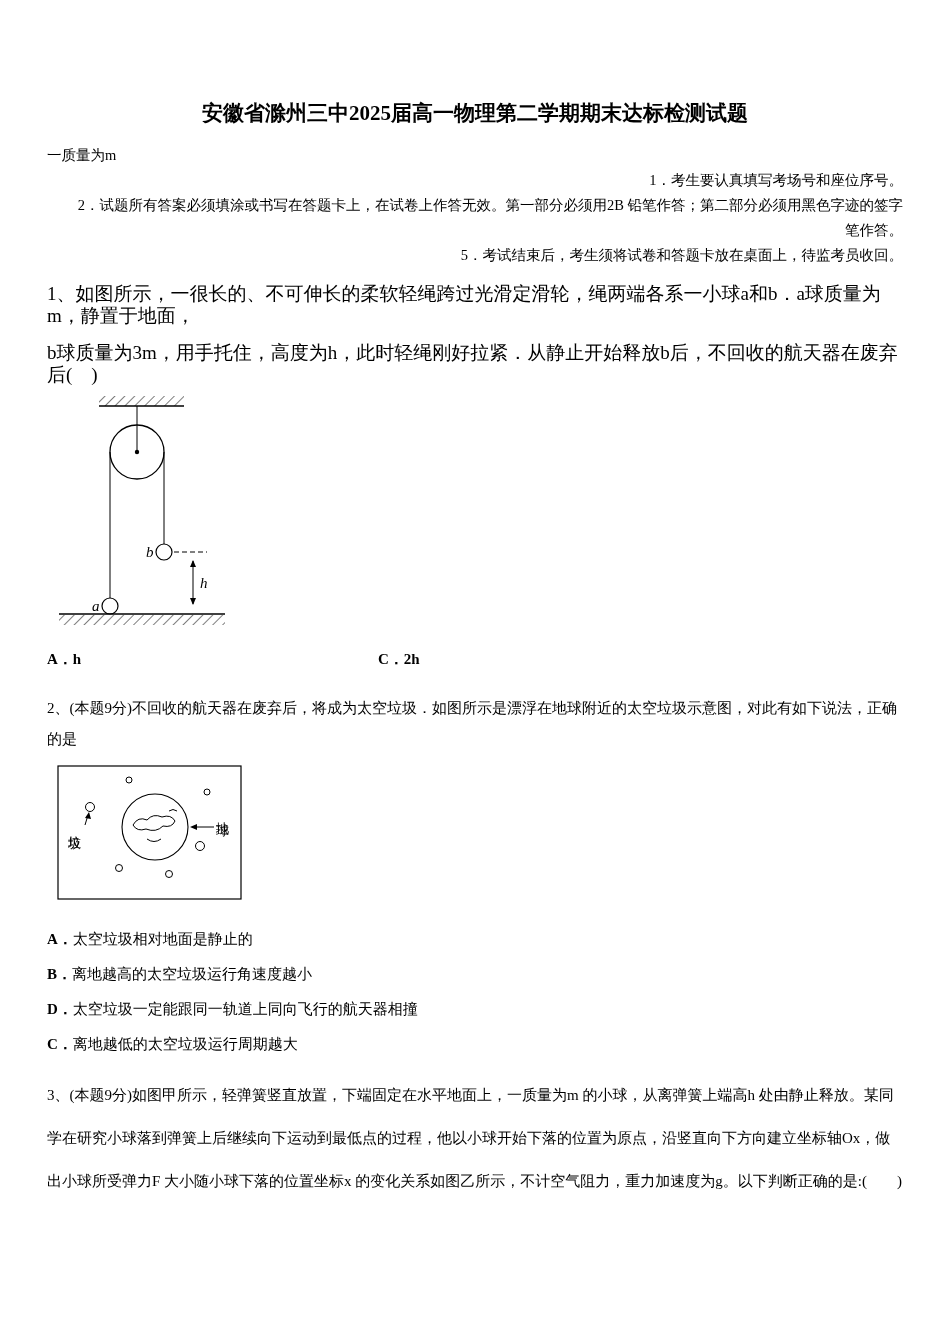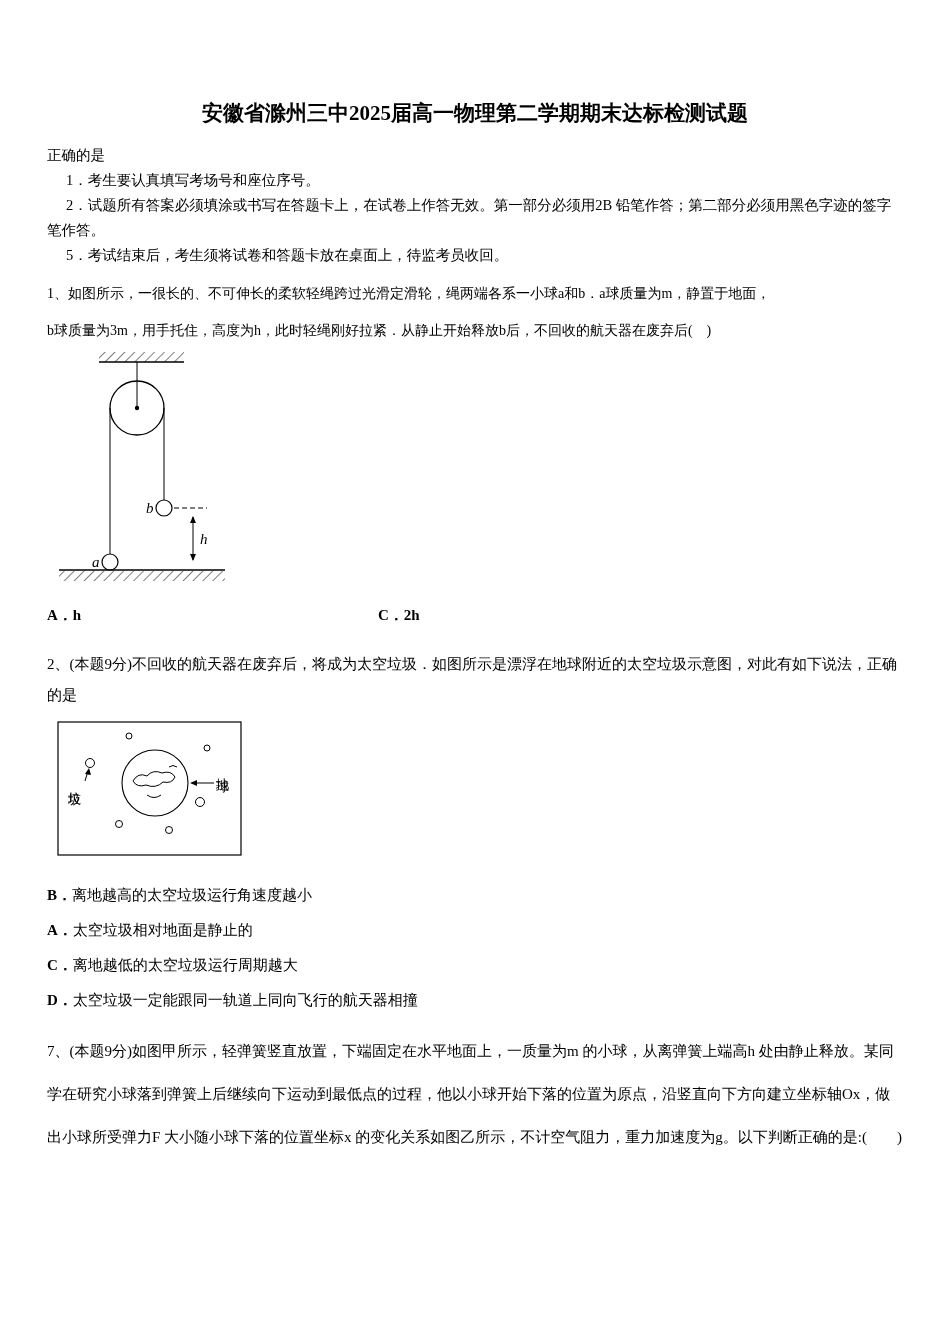--- a/index.html
+++ b/index.html
@@ -4,23 +4,23 @@
 <style>
   * { box-sizing: border-box; }
   html, body { margin: 0; padding: 0; background: #ffffff; }
   .page {
     width: 950px; height: 1344px; margin: 0 auto; position: relative;
     font-family: "Liberation Serif", "DejaVu Serif", serif;
     color: #000; padding: 100px 47px 0 47px; overflow: hidden; background: #fff;
   }
   .title { font-size: 21px; font-weight: 700; text-align: center; margin: 0 0 16px 0; line-height: 27px; }
   .notices { font-size: 14.5px; line-height: 25px; }
-  .notice-item { text-indent: 19px; }
+  .notice-item { text-indent: 19px; text-align: right; }
   .section-header { font-size: 15px; line-height: 22px; margin-top: 26px; }
-  .q-line { font-size: 14px; line-height: 22px; margin-top: 15px; white-space: pre-wrap; }
+  .q-line { font-size: 19px; line-height: 22px; margin-top: 15px; white-space: pre-wrap; }
   .figure1 { margin: 8px 0 0 0; }
   .options-grid {
     display: grid; grid-template-columns: 331px 1fr; row-gap: 4px;
     font-size: 15px; margin-top: 12px; font-weight: 700;
   }
   .opt-label { font-weight: 700; }
   .q2-text { font-size: 15px; line-height: 31px; margin-top: 24px; white-space: pre-wrap; }
   .figure2 { position: relative; width: 185px; height: 135px; margin: 10px 0 0 10px; }
   .v-label {
     position: absolute; writing-mode: vertical-rl; text-orientation: upright;
@@ -32,21 +32,21 @@
   svg text { font-family: "Liberation Serif", "DejaVu Serif", serif; }
 </style>
 </head>
 <body>
 
 <div class="page">
 
   <h1 class="title">安徽省滁州三中2025届高一物理第二学期期末达标检测试题</h1>
 
   <div class="notices">
-    <div class="notices-header">正确的是</div>
+    <div class="notices-header">一质量为m</div>
     <div class="notice-item">1．考生要认真填写考场号和座位序号。</div>
     <div class="notice-item">2．试题所有答案必须填涂或书写在答题卡上，在试卷上作答无效。第一部分必须用2B 铅笔作答；第二部分必须用黑色字迹的签字笔作答。</div>
     <div class="notice-item">5．考试结束后，考生须将试卷和答题卡放在桌面上，待监考员收回。</div>
   </div>
 
 
   <div class="q-line">1、如图所示，一很长的、不可伸长的柔软轻绳跨过光滑定滑轮，绳两端各系一小球a和b．a球质量为m，静置于地面，</div>
   <div class="q-line">b球质量为3m，用手托住，高度为h，此时轻绳刚好拉紧．从静止开始释放b后，不回收的航天器在废弃后(    )</div>
 
   <div class="figure1">
@@ -114,21 +114,21 @@
       <g>
         <line x1="157" y1="62" x2="137" y2="62" stroke="#000" stroke-width="1"></line>
         <polygon points="133,62 140,59 140,65" fill="#000"></polygon>
       </g>
     </svg>
     <div class="v-label" style="left:10px; top:60px;">垃圾</div>
     <div class="v-label" style="left:158px; top:46px;">地球</div>
   </div>
 
   <div class="q2-options">
+    <div class="opt"><span class="opt-label">A．</span><span>太空垃圾相对地面是静止的</span></div>
     <div class="opt"><span class="opt-label">B．</span><span>离地越高的太空垃圾运行角速度越小</span></div>
-    <div class="opt"><span class="opt-label">A．</span><span>太空垃圾相对地面是静止的</span></div>
+    <div class="opt"><span class="opt-label">D．</span><span>太空垃圾一定能跟同一轨道上同向飞行的航天器相撞</span></div>
     <div class="opt"><span class="opt-label">C．</span><span>离地越低的太空垃圾运行周期越大</span></div>
-    <div class="opt"><span class="opt-label">D．</span><span>太空垃圾一定能跟同一轨道上同向飞行的航天器相撞</span></div>
   </div>
 
-  <div class="q3-text">7、(本题9分)如图甲所示，轻弹簧竖直放置，下端固定在水平地面上，一质量为m 的小球，从离弹簧上端高h 处由静止释放。某同学在研究小球落到弹簧上后继续向下运动到最低点的过程，他以小球开始下落的位置为原点，沿竖直向下方向建立坐标轴Ox，做出小球所受弹力F 大小随小球下落的位置坐标x 的变化关系如图乙所示，不计空气阻力，重力加速度为g。以下判断正确的是:(        )</div>
+  <div class="q3-text">3、(本题9分)如图甲所示，轻弹簧竖直放置，下端固定在水平地面上，一质量为m 的小球，从离弹簧上端高h 处由静止释放。某同学在研究小球落到弹簧上后继续向下运动到最低点的过程，他以小球开始下落的位置为原点，沿竖直向下方向建立坐标轴Ox，做出小球所受弹力F 大小随小球下落的位置坐标x 的变化关系如图乙所示，不计空气阻力，重力加速度为g。以下判断正确的是:(        )</div>
 
 </div>
 
 </body></html>

